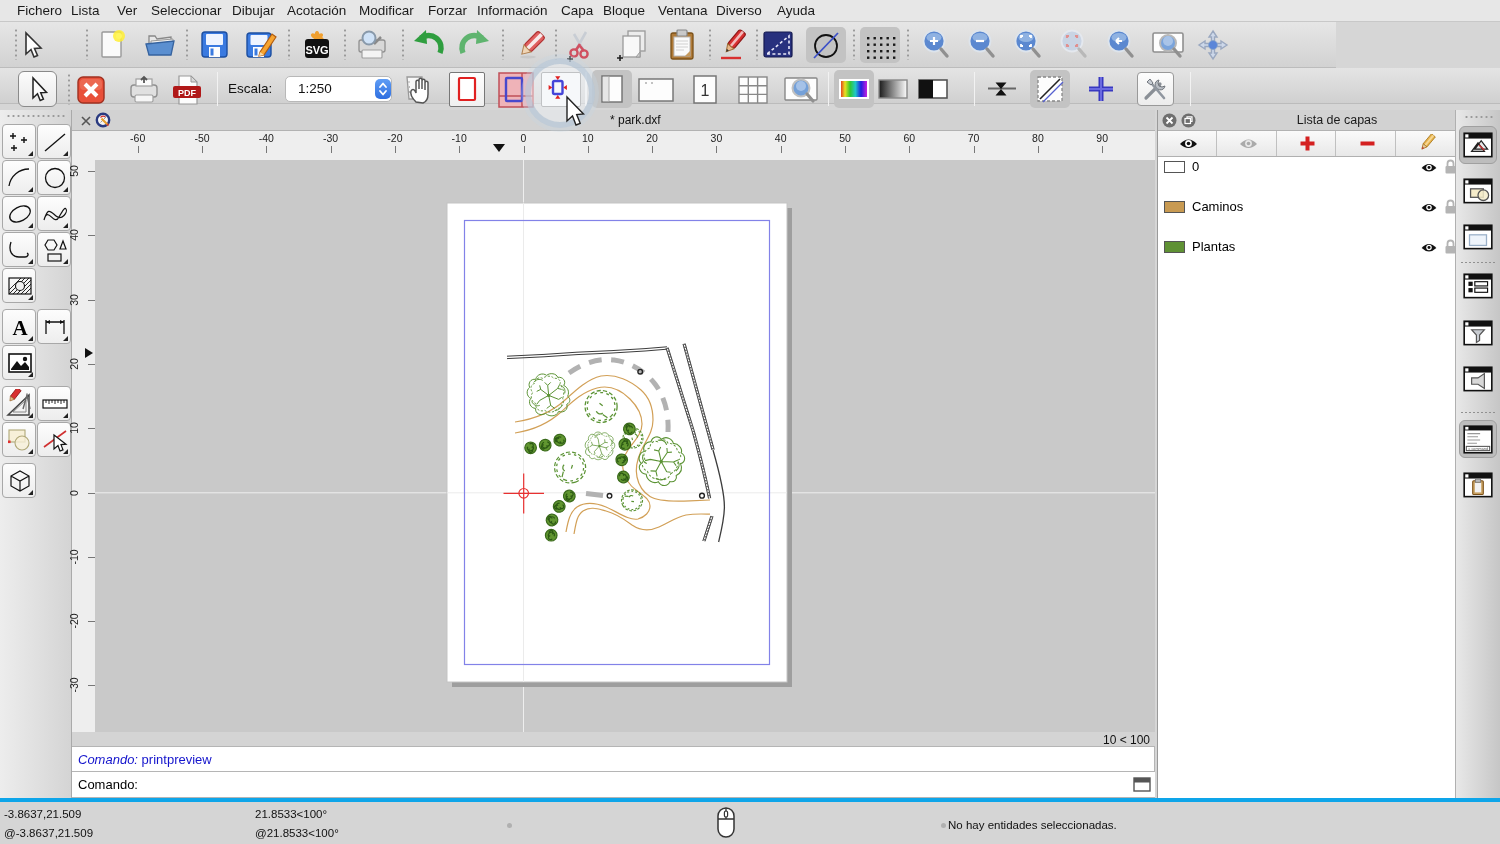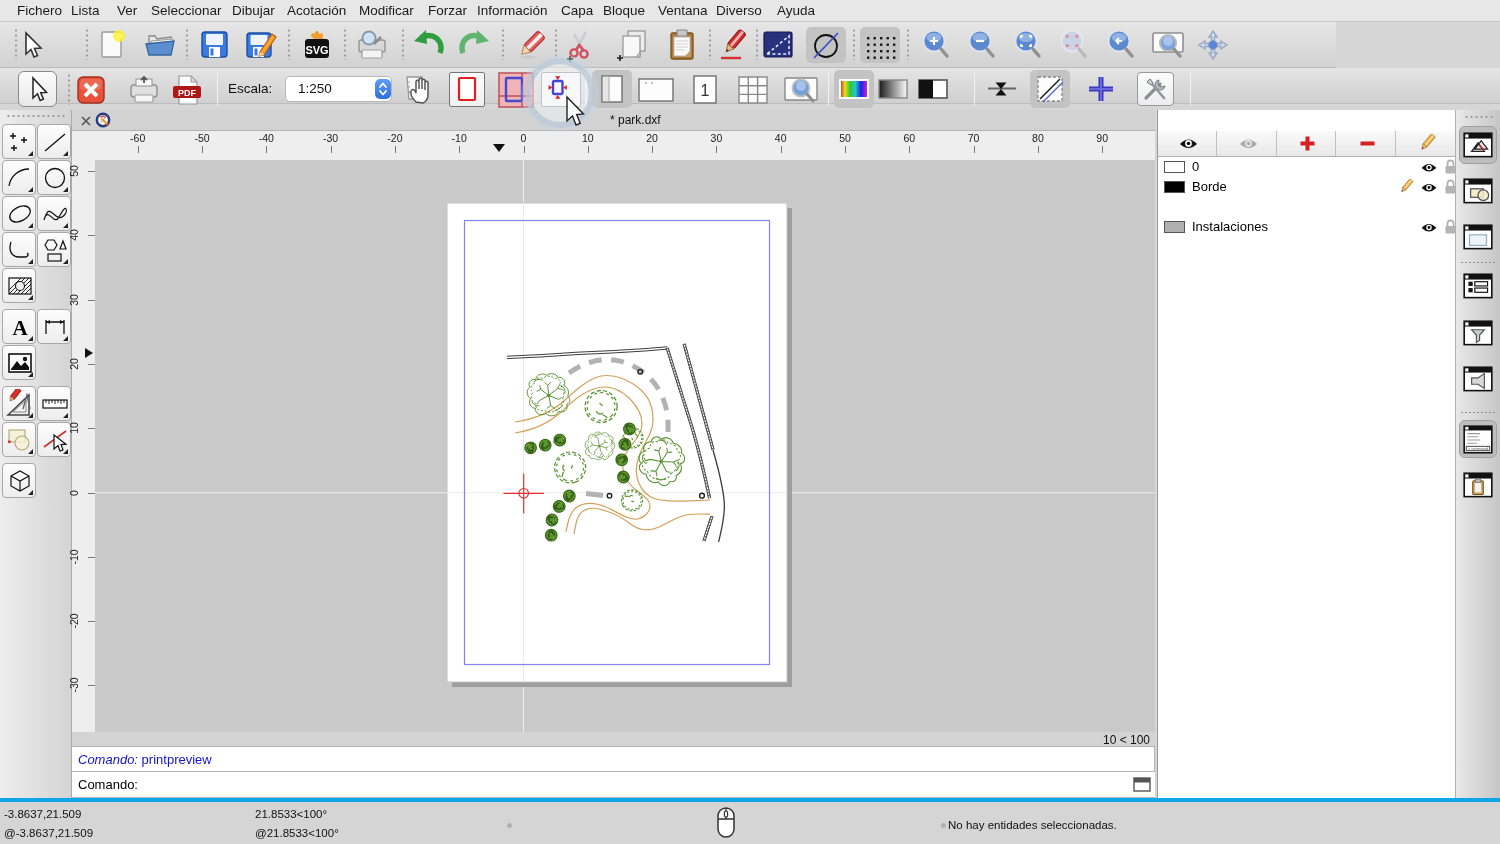--- a/index.html
+++ b/index.html
@@ -718,20 +718,32 @@
 <div class="abs" id="cmdhist"><span style="margin-left:6px;font-style:italic">Comando:</span> <span>printpreview</span></div>
 <div class="abs" id="cmdline">
   <span style="margin-left:6px">Comando:</span>
   <div style="position:absolute;left:70px;top:3px;width:987px;height:20px;background:#fff"></div>
   <svg style="position:absolute;right:4px;top:5px" width="18" height="15" viewBox="0 0 18 15">
     <rect x="1" y="1" width="16" height="13" fill="#fff" stroke="#555" stroke-width="1.4"></rect>
     <rect x="1" y="1" width="16" height="4.5" fill="#555"></rect>
   </svg>
 </div>
 <div class="abs" id="panel">
+  <div id="phead">
+    <svg style="position:absolute;left:4px;top:3px" width="15" height="15" viewBox="0 0 15 15">
+        <circle cx="7.5" cy="7.5" r="7" fill="#6e6e6e"></circle>
+        <path d="M4.5 4.5 L10.5 10.5 M10.5 4.5 L4.5 10.5" stroke="#fff" stroke-width="1.8"></path>
+      </svg>
+    <svg style="position:absolute;left:23px;top:3px" width="15" height="15" viewBox="0 0 15 15">
+        <circle cx="7.5" cy="7.5" r="7" fill="#6e6e6e"></circle>
+        <rect x="4" y="5.5" width="5.5" height="5" fill="none" stroke="#fff" stroke-width="1.2"></rect>
+        <path d="M6 5.5 V3.8 H11 V8.5 H9.5" fill="none" stroke="#fff" stroke-width="1.2"></path>
+      </svg>
+    <div style="position:absolute;left:30px;top:3px;width:298px;text-align:center;font-size:12.5px;color:#1a1a1a">Lista de capas</div>
+  </div>
   <div id="ptools">
     <div class="ptb" style="left:0">
       <svg style="position:absolute;left:21px;top:5px" width="19" height="15" viewBox="0 0 19 15">
           <path d="M1 8 Q 9.5 -1 18 8 Q 9.5 16 1 8 Z" fill="#111"></path>
           <circle cx="9.5" cy="7.5" r="3.4" fill="#fff"></circle>
           <circle cx="9.5" cy="7.5" r="1.8" fill="#111"></circle>
         </svg>
     </div>
     <div class="ptb" style="left:59.6px">
       <svg style="position:absolute;left:21px;top:5px" width="19" height="15" viewBox="0 0 19 15">
@@ -767,44 +779,36 @@
     <svg class="eye" style="position:absolute;left:262px;top:4px" width="18" height="13" viewBox="0 0 19 15">
         <path d="M1 8 Q 9.5 -1 18 8 Q 9.5 16 1 8 Z" fill="#111"></path>
         <circle cx="9.5" cy="7.5" r="3.2" fill="#fff"></circle>
         <circle cx="9.5" cy="7.5" r="1.7" fill="#111"></circle>
       </svg>
     <svg style="position:absolute;left:286px;top:2px" width="13" height="16" viewBox="0 0 13 16">
         <path d="M3.5 7 V4.5 a3 3 0 0 1 6 0 V7" fill="none" stroke="#b4b4b4" stroke-width="1.8"></path>
         <rect x="1.5" y="7" width="10" height="7.5" rx="1" fill="#b4b4b4"></rect>
       </svg>
   </div>
-  <div class="lrow" style="top:67px">
-      <div class="swatch" style="background:#000"></div>
-      <span style="position:absolute;left:34px;top:2px">Borde</span>
-    <svg style="position:absolute;left:240px;top:2px" width="16" height="16" viewBox="0 0 18 19">
-        <g transform="rotate(40 9 9)">
-          <rect x="6.5" y="-1" width="5" height="13" fill="#e8b44c" stroke="#a87820" stroke-width="0.8"></rect>
-          <rect x="8.1" y="-1" width="1.8" height="13" fill="#f6d795"></rect>
-          <path d="M6.5 12 L11.5 12 L9 17 Z" fill="#e8cba0" stroke="#a87820" stroke-width="0.8"></path>
-          <path d="M8 14.8 L10 14.8 L9 17 Z" fill="#c03030"></path>
-        </g>
-      </svg>
+  <div class="lrow" style="top:87px">
+      <div class="swatch" style="background:#c89a52"></div>
+      <span style="position:absolute;left:34px;top:2px">Caminos</span>
     <svg class="eye" style="position:absolute;left:262px;top:4px" width="18" height="13" viewBox="0 0 19 15">
         <path d="M1 8 Q 9.5 -1 18 8 Q 9.5 16 1 8 Z" fill="#111"></path>
         <circle cx="9.5" cy="7.5" r="3.2" fill="#fff"></circle>
         <circle cx="9.5" cy="7.5" r="1.7" fill="#111"></circle>
       </svg>
     <svg style="position:absolute;left:286px;top:2px" width="13" height="16" viewBox="0 0 13 16">
         <path d="M3.5 7 V4.5 a3 3 0 0 1 6 0 V7" fill="none" stroke="#b4b4b4" stroke-width="1.8"></path>
         <rect x="1.5" y="7" width="10" height="7.5" rx="1" fill="#b4b4b4"></rect>
       </svg>
   </div>
-  <div class="lrow" style="top:107px">
-      <div class="swatch" style="background:#b0b0b0"></div>
-      <span style="position:absolute;left:34px;top:2px">Instalaciones</span>
+  <div class="lrow" style="top:127px">
+      <div class="swatch" style="background:#5f9134"></div>
+      <span style="position:absolute;left:34px;top:2px">Plantas</span>
     <svg class="eye" style="position:absolute;left:262px;top:4px" width="18" height="13" viewBox="0 0 19 15">
         <path d="M1 8 Q 9.5 -1 18 8 Q 9.5 16 1 8 Z" fill="#111"></path>
         <circle cx="9.5" cy="7.5" r="3.2" fill="#fff"></circle>
         <circle cx="9.5" cy="7.5" r="1.7" fill="#111"></circle>
       </svg>
     <svg style="position:absolute;left:286px;top:2px" width="13" height="16" viewBox="0 0 13 16">
         <path d="M3.5 7 V4.5 a3 3 0 0 1 6 0 V7" fill="none" stroke="#b4b4b4" stroke-width="1.8"></path>
         <rect x="1.5" y="7" width="10" height="7.5" rx="1" fill="#b4b4b4"></rect>
       </svg>
   </div>

